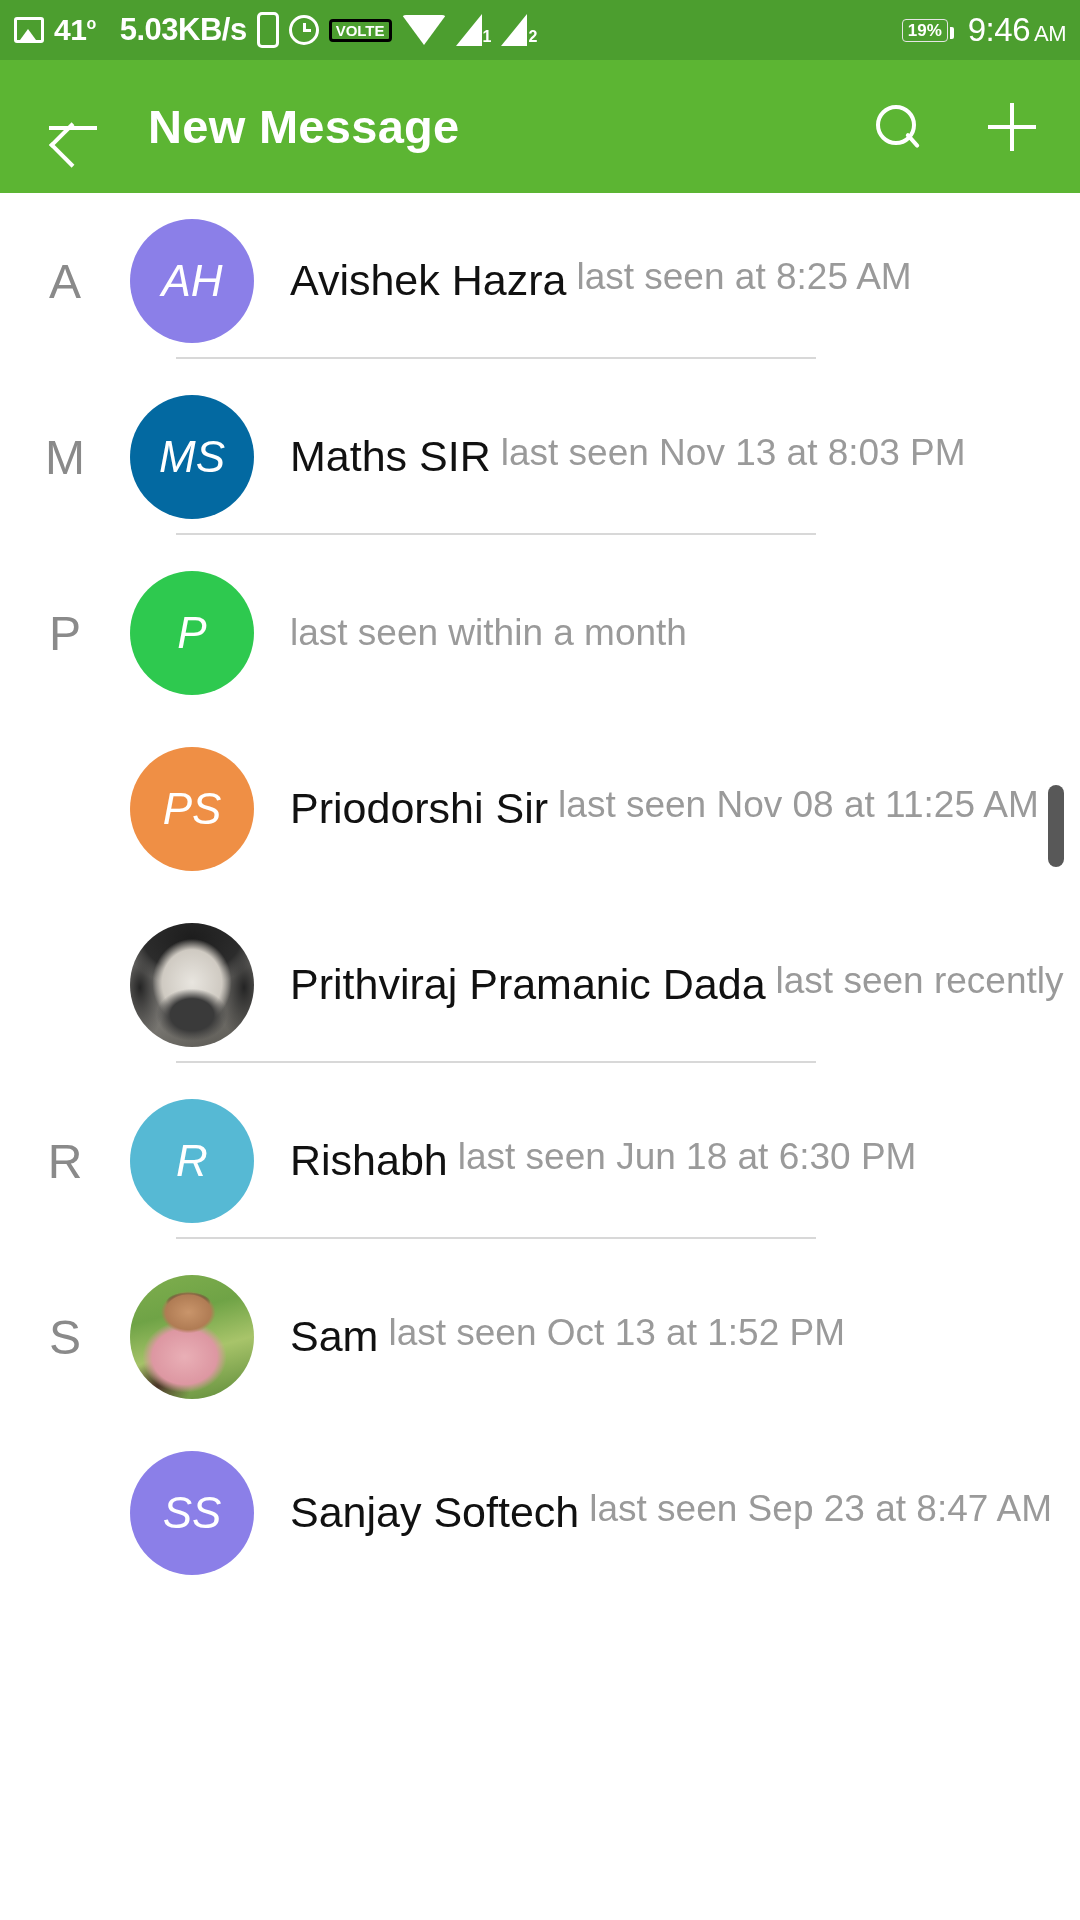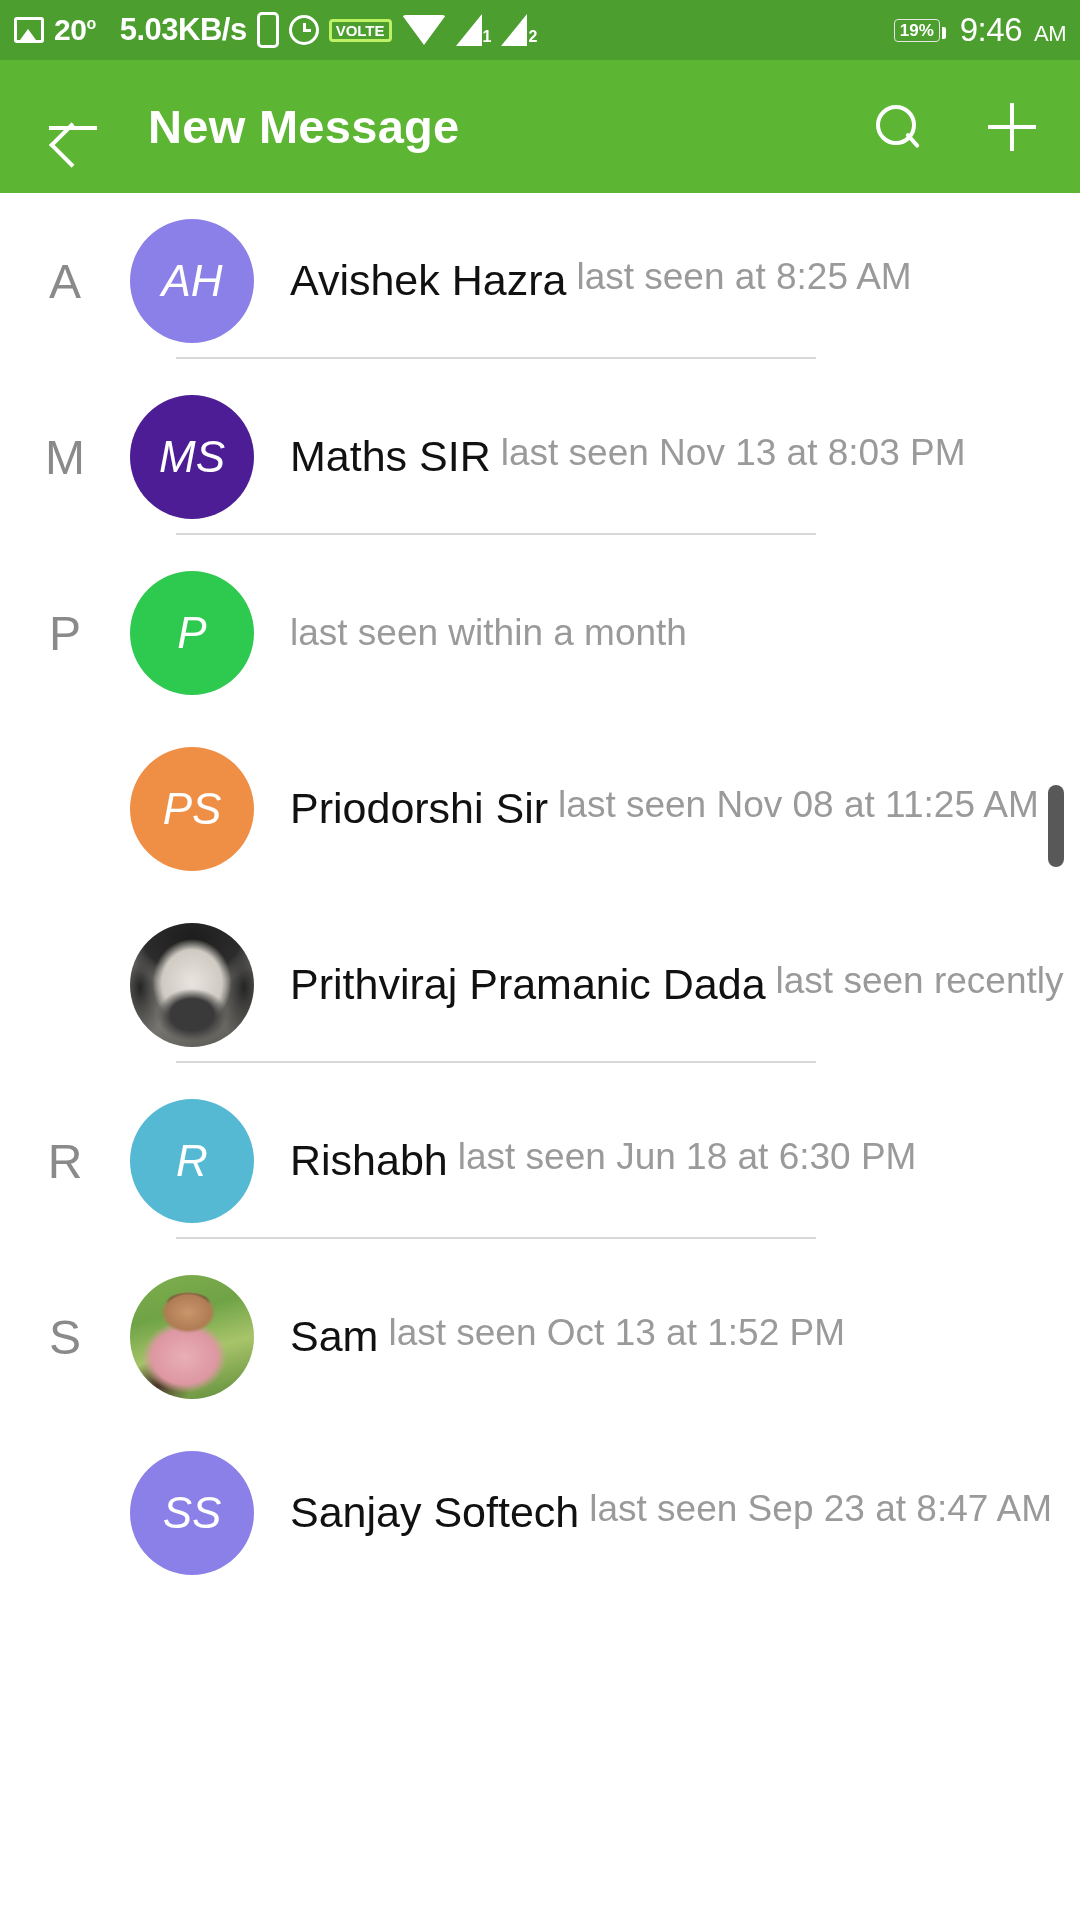--- a/index.html
+++ b/index.html
@@ -40,21 +40,21 @@
   .ic-alarm{
     width:30px; height:30px; border:3px solid #fff; border-radius:50%;
     position:relative; flex:none;
   }
   .ic-alarm::before,.ic-alarm::after{
     content:""; position:absolute; background:#fff;
   }
   .ic-alarm::before{ width:3px; height:9px; left:11px; top:5px; }
   .ic-alarm::after{ width:8px; height:3px; left:11px; top:11px; }
   .ic-volte{
-    border:3px solid #bef264; border-radius:4px;
+    border:3px solid #000000; border-radius:4px;
     font-size:15px; font-weight:bold; padding:1px 4px;
     line-height:1; letter-spacing:0px; flex:none;
   }
   .ic-wifi{
     width:0; height:0; flex:none;
     border-left:22px solid transparent;
     border-right:22px solid transparent;
     border-top:30px solid #fff;
     border-radius:4px;
   }
@@ -68,21 +68,21 @@
   .ic-batt{
     border:1px solid #e5e5e5; border-radius:4px;
     font-size:17px; font-weight:bold; padding:2px 5px;
     line-height:1; position:relative; flex:none;
   }
   .ic-batt::after{
     content:""; position:absolute; right:-7px; top:7px;
     width:4px; height:12px; background:#fff; border-radius:0 2px 2px 0;
   }
   .sb-clock{ font-size:33px; margin-left:8px; letter-spacing:-0.5px; }
-  .sb-clock .ampm{ font-size:22px; margin-left:12px; }
+  .sb-clock .ampm{ font-size:22px; margin-left:4px; }
 
   
   .appbar{
     height:133px; width:1080px;
     background:#5cb533;
     display:flex; align-items:center;
     padding:0 44px 0 46px;
     color:#ffffff;
   }
   .back-arrow{ width:54px; height:54px; position:relative; flex:none; cursor:pointer; }
@@ -169,21 +169,21 @@
     width:16px; height:82px;
     background:#585858; border-radius:8px;
   }
 </style>
 </head>
 <body>
 
 <div class="statusbar">
   <div class="sb-left">
     <span class="ic-image"></span>
-    <span class="sb-temp"><span>20</span><sup>o</sup></span>
+    <span class="sb-temp"><span>41</span><sup>o</sup></span>
     <span class="sb-speed">5.03KB/s</span>
     <span class="ic-phone"></span>
     <span class="ic-alarm"></span>
     <span class="ic-volte">VOLTE</span>
     <span class="ic-wifi"></span>
     <span class="ic-sig">
         <span class="tri"></span>
         <span class="num">1</span>
       </span>
     <span class="ic-sig">
@@ -211,21 +211,21 @@
       <div class="section-letter">A</div>
       <div class="avatar" style="background: rgb(139, 127, 232);">AH</div>
       <div class="contact-text">
         <div class="contact-name">Avishek Hazra</div>
         <div class="contact-status">last seen at 8:25 AM</div>
       </div>
     </div>
     <div class="divider" style="top: 164px;"></div>
     <div class="contact-row">
       <div class="section-letter">M</div>
-      <div class="avatar" style="background: #4c1d95;">MS</div>
+      <div class="avatar" style="background: #0369a1;">MS</div>
       <div class="contact-text">
         <div class="contact-name">Maths SIR</div>
         <div class="contact-status">last seen Nov 13 at 8:03 PM</div>
       </div>
     </div>
     <div class="divider" style="top: 340px;"></div>
     <div class="contact-row">
       <div class="section-letter">P</div>
       <div class="avatar" style="background: rgb(46, 201, 79);">P</div>
       <div class="contact-text">

